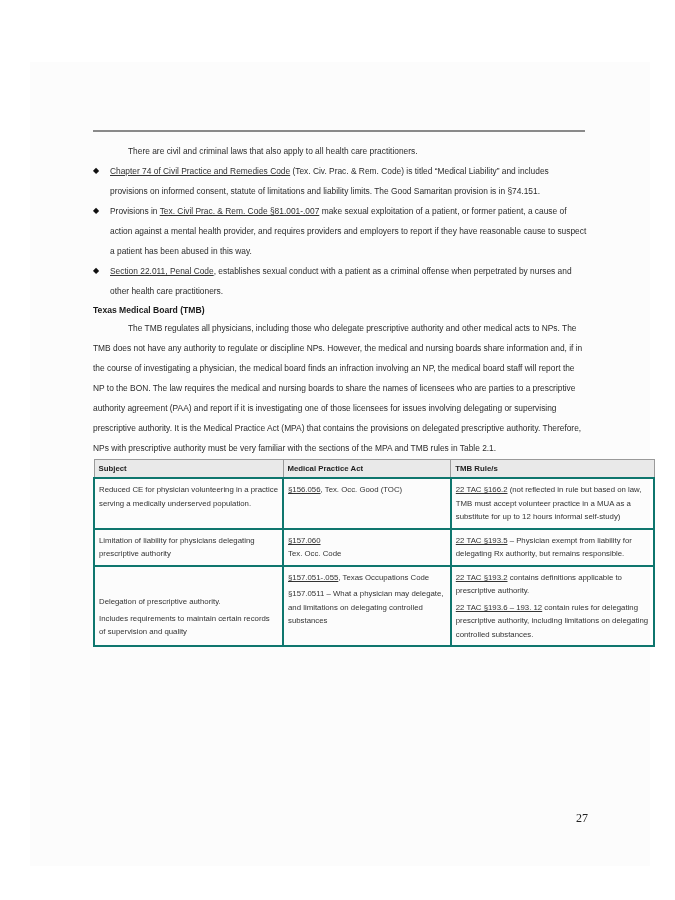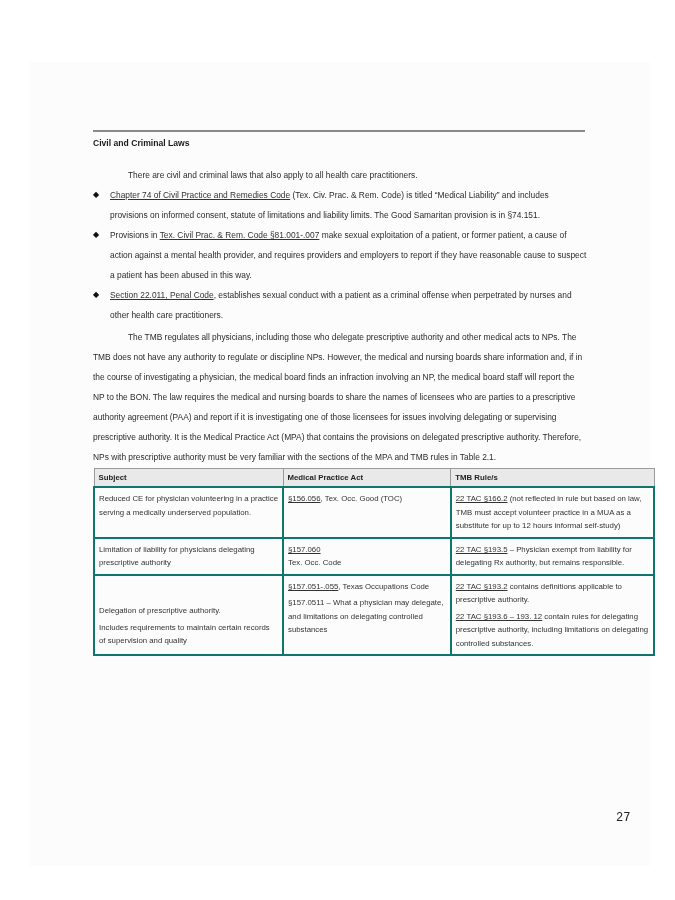--- a/index.html
+++ b/index.html
@@ -31,47 +31,47 @@
       border: 1.5px solid #9a9a9a;
     }
     th {
       background: #e9e9e9; text-align: left; font-weight: bold; padding: 2px 4px; border: 1px solid #9a9a9a;
       height: 13px; color: #1f1f1f;
     }
     td { vertical-align: top; padding: 4px 4px; border: 2px solid #0f766e; line-height: 13.5px; color: #333; }
     td.mid { vertical-align: middle; }
     .cell-line { display: block; }
     .pgnum {
-      position: absolute; left: 576px; top: 811px; font-family: Liberation Mono, monospace; font-size: 12px; color: #222; margin-left: 40px;
+      position: absolute; left: 576px; top: 811px; font-family: Liberation Serif, serif; font-size: 12px; color: #222;
     }
   </style>
 </head>
 <body>
 
 <div class="page-bg"></div>
 <div class="rule"></div>
 
 <div class="content">
-  <p class="h">Civil and Criminal Laws</p>
-  <p class="p indent" style="margin-top:16px">There are civil and criminal laws that also apply to all health care practitioners.</p>
+  <p class="p indent" style="margin-top:4px">There are civil and criminal laws that also apply to all health care practitioners.</p>
   <ul class="bullets">
     <li>
       <span class="dot">◆</span>
       <a class="u">Chapter 74 of Civil Practice and Remedies Code</a><span> (Tex. Civ. Prac. &amp; Rem. Code) is titled “Medical Liability” and includes provisions on informed consent, statute of limitations and liability limits. The Good Samaritan provision is in §74.151.</span>
     </li>
     <li>
       <span class="dot">◆</span>
       <span>Provisions in </span><a class="u">Tex. Civil Prac. &amp; Rem. Code §81.001-.007</a><span> make sexual exploitation of a patient, or former patient, a cause of action against a mental health provider, and requires providers and employers to report if they have reasonable cause to suspect a patient has been abused in this way.</span>
     </li>
     <li>
       <span class="dot">◆</span>
       <a class="u">Section 22.011, Penal Code</a><span>, establishes sexual conduct with a patient as a criminal offense when perpetrated by nurses and other health care practitioners.</span>
     </li>
   </ul>
 
+  <p class="h" style="margin-top:3px">Texas Medical Board (TMB)</p>
   <p class="p indent" style="margin-top:2px">The TMB regulates all physicians, including those who delegate prescriptive authority and other medical acts to NPs. The TMB does not have any authority to regulate or discipline NPs. However, the medical and nursing boards share information and, if in the course of investigating a physician, the medical board finds an infraction involving an NP, the medical board staff will report the NP to the BON. The law requires the medical and nursing boards to share the names of licensees who are parties to a prescriptive authority agreement (PAA) and report if it is investigating one of those licensees for issues involving delegating or supervising prescriptive authority. It is the Medical Practice Act (MPA) that contains the provisions on delegated prescriptive authority. Therefore, NPs with prescriptive authority must be very familiar with the sections of the MPA and TMB rules in Table 2.1.</p>
 
   <table>
     <colgroup>
         <col style="width:160px">
         <col style="width:142px">
         <col style="width:172px">
       </colgroup>
     <thead>
       <tr>

